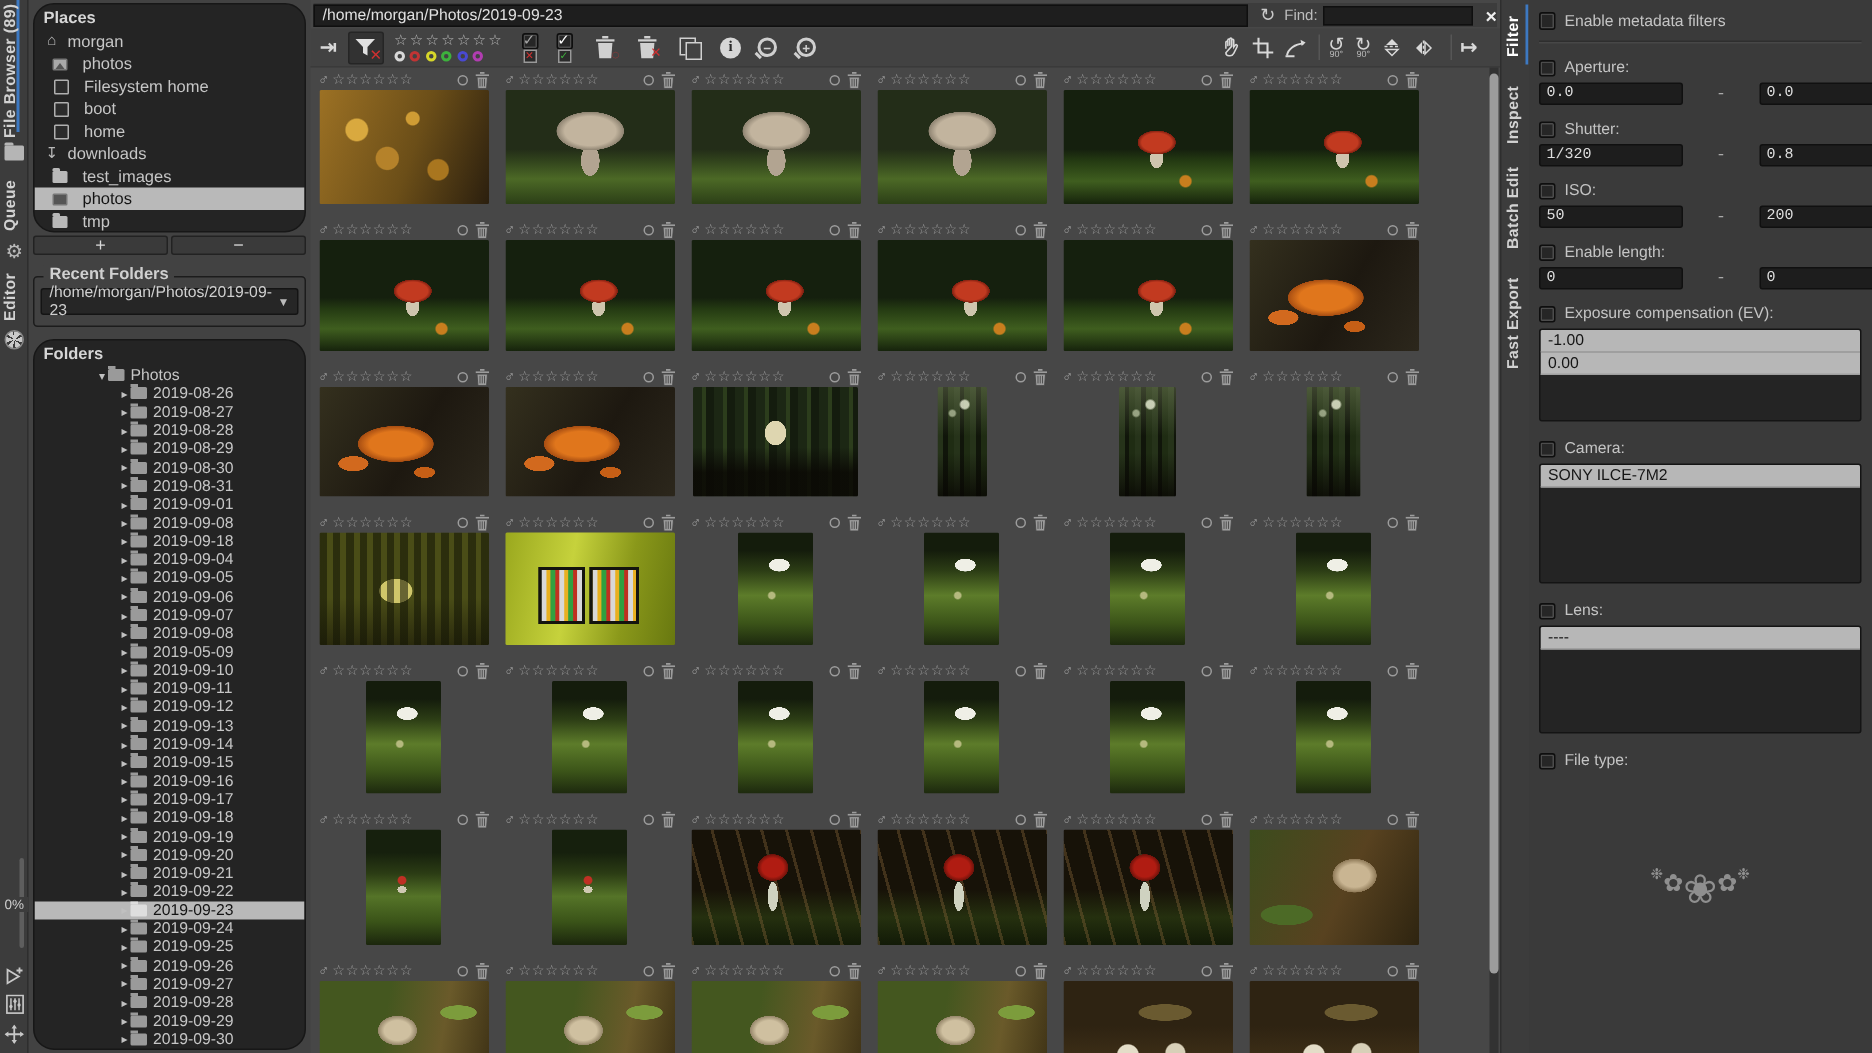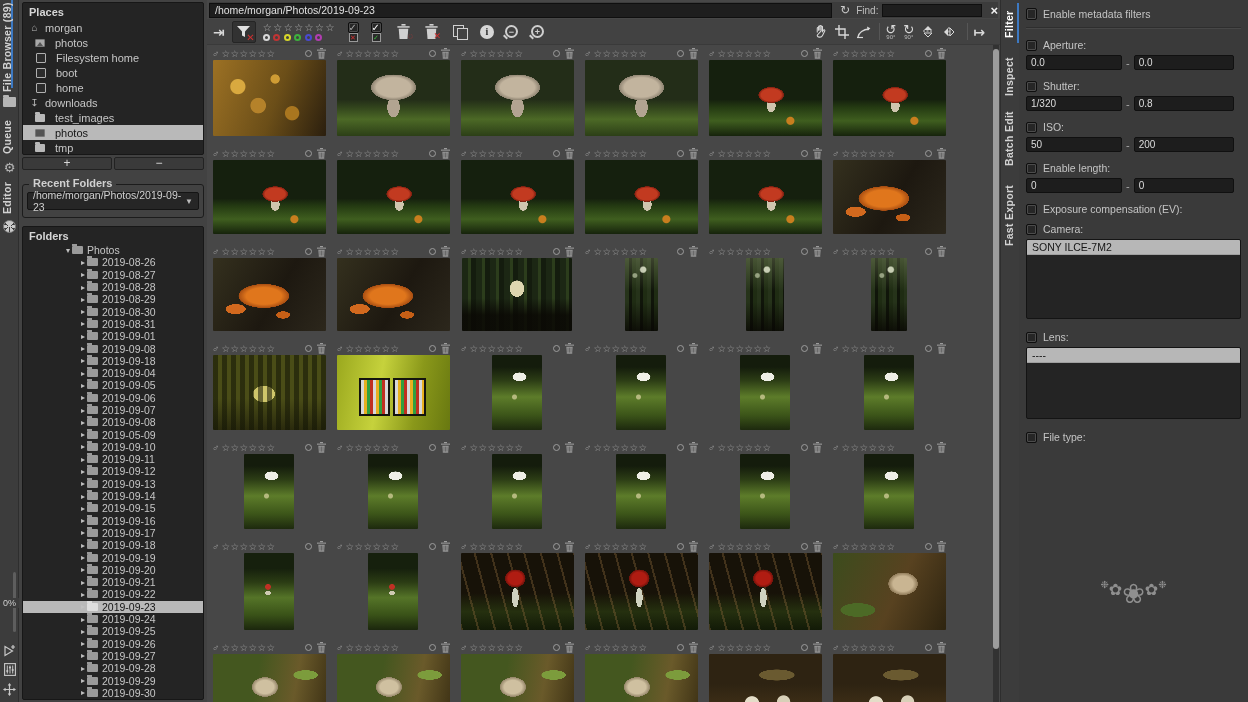--- a/index.html
+++ b/index.html
@@ -13,21 +13,21 @@
   .strip-icon { position:absolute; left:2px; width:15px; text-align:center; color:#b8b8b8; }
   .folder-glyph { display:inline-block; width:13px; height:10px; background:#b5b5b5; border-radius:1px; position:relative; }
   .folder-glyph::before { content:""; position:absolute; top:-2px; left:0; width:6px; height:2px; background:#b5b5b5; border-radius:1px 1px 0 0; }
   .aperture-glyph { display:inline-block; width:13px; height:13px; border-radius:50%; border:1px solid #888;
     background:conic-gradient(#c9c9c9 0 50deg,#3c3c3c 50deg 70deg,#c9c9c9 70deg 110deg,#3c3c3c 110deg 130deg,#c9c9c9 130deg 170deg,#3c3c3c 170deg 190deg,#c9c9c9 190deg 230deg,#3c3c3c 230deg 250deg,#c9c9c9 250deg 290deg,#3c3c3c 290deg 310deg,#c9c9c9 310deg 350deg,#3c3c3c 350deg 360deg); }
   #queue-slider-track { position:absolute; left:13px; top:572px; width:3px; height:60px; background:#5e5e5e; border-radius:2px; }
   #queue-zoom-label { position:absolute; left:0; top:598px; width:19px; text-align:center; font-size:9px; color:#cfcfcf; background:#3c3c3c; }
 
   
   #left-panel { position:absolute; left:20px; top:0; width:187px; height:702px; }
-  .panel-box { background:#242424; border:1px solid #171717; border-radius:2px; }
+  .panel-box { background:#242424; border:1px solid #171717; border-radius:14px; }
   #places-box { position:absolute; left:2px; top:2px; width:182px; height:153px; overflow:hidden; }
   .box-title { font-weight:bold; color:#d6d6d6; padding:3px 6px 2px; }
   .place-row { display:flex; align-items:center; height:15px; padding-left:6px; gap:5px; color:#c6c6c6; }
   .place-row.sel { background:#b9b9b9; color:#141414; }
   .pi { display:inline-block; width:11px; text-align:center; flex:0 0 11px; font-size:10px; color:#b9b9b9; }
   .pi-folder,.pi-image,.pi-drive { display:inline-block; width:10px; height:8px; position:relative; border-radius:1px; background:#b9b9b9; flex:0 0 10px; margin-left:6px; margin-right:5px; }
   .pi-folder::before { content:""; position:absolute; top:-2px; left:0; width:5px; height:2px; background:inherit; border-radius:1px 1px 0 0; }
   .pi-image { background:#a9a9a9; border:1px solid #777; }
   .pi-image::after { content:""; position:absolute; left:1px; bottom:0; border-left:3px solid transparent; border-right:3px solid transparent; border-bottom:4px solid #555; }
   .pi-drive { background:#2c2c2c; border:1px solid #b0b0b0; height:10px; width:8px; margin-left:7px; }
@@ -117,21 +117,21 @@
   #vscroll { position:absolute; right:1px; top:45px; width:6px; height:657px; background:#323232; }
   #vscroll .thumb { position:absolute; left:0; top:4px; width:6px; height:600px; background:#9c9c9c; border-radius:3px; }
 
   
   #right-strip { position:absolute; left:1000px; top:0; width:19px; height:702px; background:#3c3c3c; border-left:1px solid #2e2e2e; }
   #rt-accent { position:absolute; left:16px; top:3px; width:2px; height:40px; }
   #right-panel { position:absolute; left:1019px; top:0; width:229px; height:702px; background:#3a3a3a; padding:8px 7px 0; }
   .chk { display:inline-block; width:11px; height:11px; background:#262626; border:1px solid #0e0e0e; box-shadow:inset 0 0 0 1px #4c4c4c; border-radius:2px; flex:0 0 11px; }
   .chk-row { display:flex; align-items:center; gap:6px; color:#c4c4c4; font-size:10.5px; margin-bottom:4px; }
   .divider { border-top:1px solid #2e2e2e; border-bottom:1px solid #474747; margin:7px 0 10px; }
-  .range-row { display:flex; align-items:center; gap:4px; margin:2px 0 10px; }
+  .range-row { display:flex; align-items:center; gap:22px; margin:2px 0 10px;font-family:Liberation Mono, monospace; }
   .range-row input { height:15px; background:#1d1d1d; border:1px solid #101010; color:#ddd; font-size:10px; padding:0 4px; border-radius:2px; font-family:inherit; }
   .range-row .from { width:96px; } .range-row .to { width:100px; }
   .range-row .dash { color:#aaa; }
   .listbox { background:#242424; border:1px solid #141414; border-radius:2px; overflow:hidden; margin:3px 0 12px; }
   .listbox .opt { height:15px; line-height:15px; padding:0 5px; background:#b7b7b7; color:#151515; font-size:10.5px; border-bottom:1px solid #9f9f9f; }
   #ornament { position:absolute; left:0; right:0; top:578px; text-align:center; color:#8f8f8f; }
   #ornament span { display:inline-block; vertical-align:middle; }
   .orn-s { font-size:10px; transform:translateY(-10px); }
   .orn-m { font-size:16px; transform:translateY(-5px); }
   .orn-l { font-size:27px; }
@@ -1181,20 +1181,24 @@
   <div class="range-row">
     <input class="from" value="0" style="">
     <span class="dash">-</span>
     <input class="to" value="0" style="">
   </div>
 
   <div class="chk-row">
       <span class="chk"></span>
       <span>Exposure compensation (EV):</span>
     </div>
+  <div class="listbox" style="height:62px;">
+      <div class="opt">-1.00</div>
+      <div class="opt">0.00</div>
+    </div>
 
   <div class="chk-row" style="margin-top:8px;">
       <span class="chk"></span>
       <span>Camera:</span>
     </div>
   <div class="listbox" style="height:80px;">
       <div class="opt">SONY ILCE-7M2</div>
     </div>
 
   <div class="chk-row">

